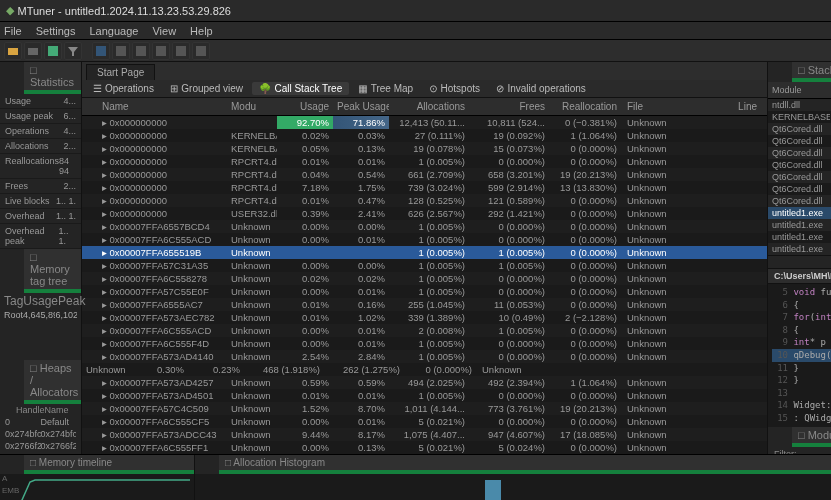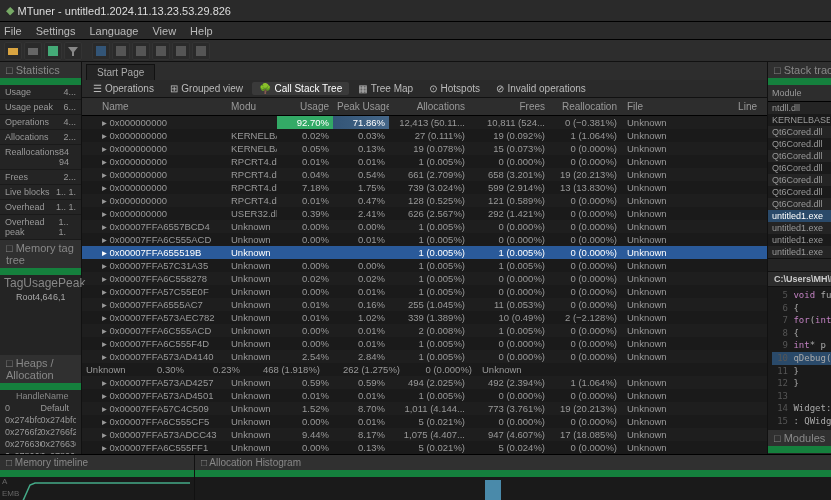--- a/index.html
+++ b/index.html
@@ -4,21 +4,21 @@
 <style>
 * { margin:0; padding:0; box-sizing:border-box; }
 body { background:#1e1e1e; color:#aaa; font-family:"Segoe UI",Arial,sans-serif; font-size:10px; width:1042px; height:500px; overflow:hidden; }
 .titlebar { height:22px; background:#2a2a2a; display:flex; align-items:center; padding:0 6px; border-bottom:1px solid #000; font-size:11px; color:#ddd; }
 .titlebar .spacer { flex:1; }
 .menubar { height:18px; background:#2a2a2a; display:flex; align-items:center; padding:0 4px; gap:14px; color:#bbb; font-size:11px; border-bottom:1px solid #000;}
 .toolbar { height:22px; background:#2d2d2d; display:flex; align-items:center; gap:2px; padding:0 4px; border-bottom:1px solid #111;}
 .tbtn { width:18px; height:18px; display:inline-flex; align-items:center; justify-content:center; border:1px solid #333; background:#2a2a2a; border-radius:2px; }
 .main { display:flex; height:392px; }
 .sidebar { width:82px; background:#242424; border-right:1px solid #111; display:flex; flex-direction:column; }
-.panel-hdr { background:#303030; color:#888; padding:2px 6px; font-size:11px; border-bottom:7px solid #15803d;}
+.panel-hdr { background:#303030; color:#888; padding:2px 6px; font-size:11px; border-bottom:4px solid #15803d;margin-left:24px;}
 .stat-row { display:flex; justify-content:space-between; padding:2px 5px; font-size:9px; color:#999; border-bottom:1px solid #1a1a1a;}
 .center { flex:1; display:flex; flex-direction:column; min-width:0;}
 .tabbar { height:18px; background:#2d2d2d; display:flex; align-items:flex-end; padding-left:4px; gap:0; }
 .tab { padding:2px 10px; background:#242424; border:1px solid #111; border-bottom:none; color:#aaa; font-size:10px; margin-right:-1px;}
 .tab.active { background:#303030; color:#fff; }
 .tab .close { margin-left:6px; color:#888; }
 .viewbar { height:18px; background:#2a2a2a; display:flex; align-items:center; gap:2px; padding:0 4px; border-bottom:1px solid #111;}
 .vbtn { display:flex; align-items:center; gap:3px; padding:1px 7px; color:#bbb; border-radius:2px;}
 .vbtn.active { background:#3a3a3a; color:#fff; }
 .thead { display:flex; background:#2d2d2d; color:#999; border-bottom:1px solid #000; padding:2px 0;}
@@ -173,27 +173,27 @@
           <span>Overhead peak</span>
           <span>1.. 1.</span>
         </div>
       </div>
     <div class="panel-hdr">□ <span>Memory tag tree</span></div>
     <div style="display:flex;padding:1px 4px;color:#888;font-size:12px;">
       <span style="flex:1">Tag</span>
       <span style="width:36px">Usage</span>
       <span style="width:24px">Peak</span>
     </div>
-    <div style="display:flex;padding:1px 16px;color:#aaa;font-size:9px;">
+    <div style="display:flex;padding:1px 4px;color:#aaa;font-size:9px;">
       <span style="flex:1">Root</span>
       <span style="width:36px;overflow:hidden">4,645,89...</span>
       <span style="width:24px;overflow:hidden">6,102...</span>
     </div>
     <div style="flex:1"></div>
-    <div class="panel-hdr">□ <span>Heaps / Allocation</span></div>
+    <div class="panel-hdr">□ <span>Heaps / Allocators</span></div>
     <div style="display:flex;padding:1px 16px;color:#888;font-size:9px;">
       <span style="flex:1">Handle</span>
         <span style="flex:1">Name</span>
     </div>
     <div id="heaps-rows" class="heap-sec">
         <div class="heap-row">
           <span style="flex:1;overflow:hidden">0</span>
           <span style="flex:1;overflow:hidden">Default</span>
         </div>
         <div class="heap-row">

